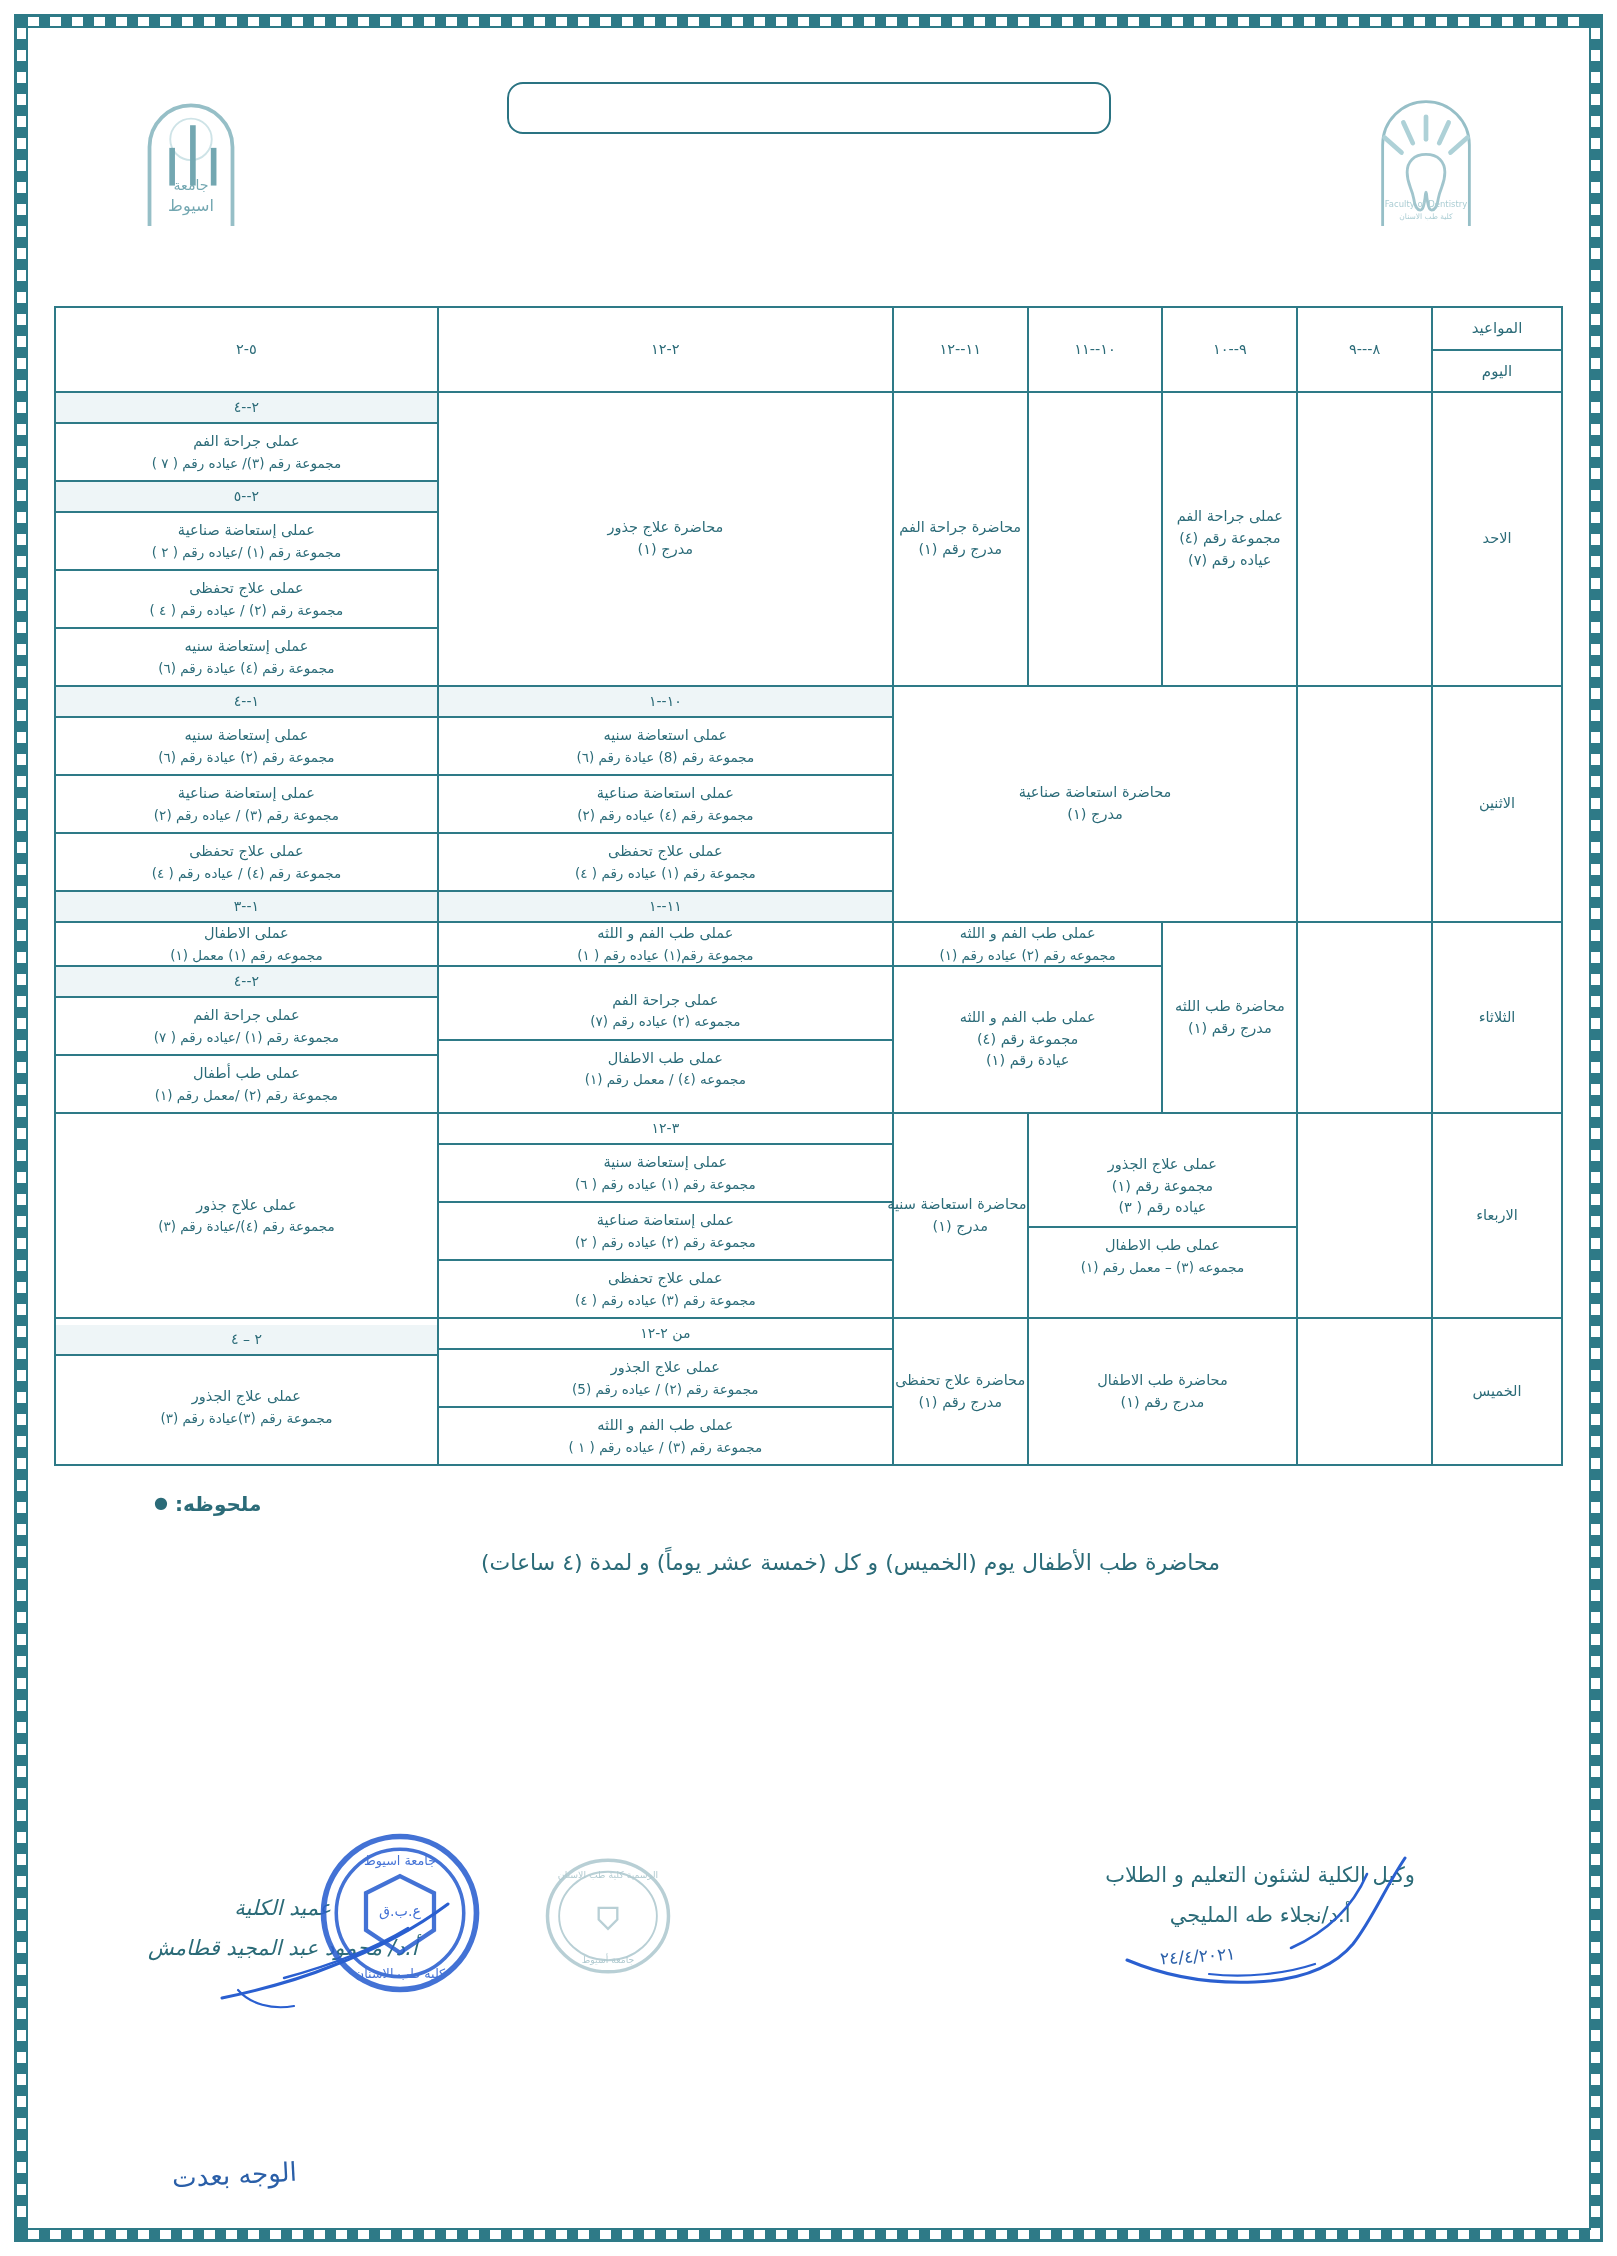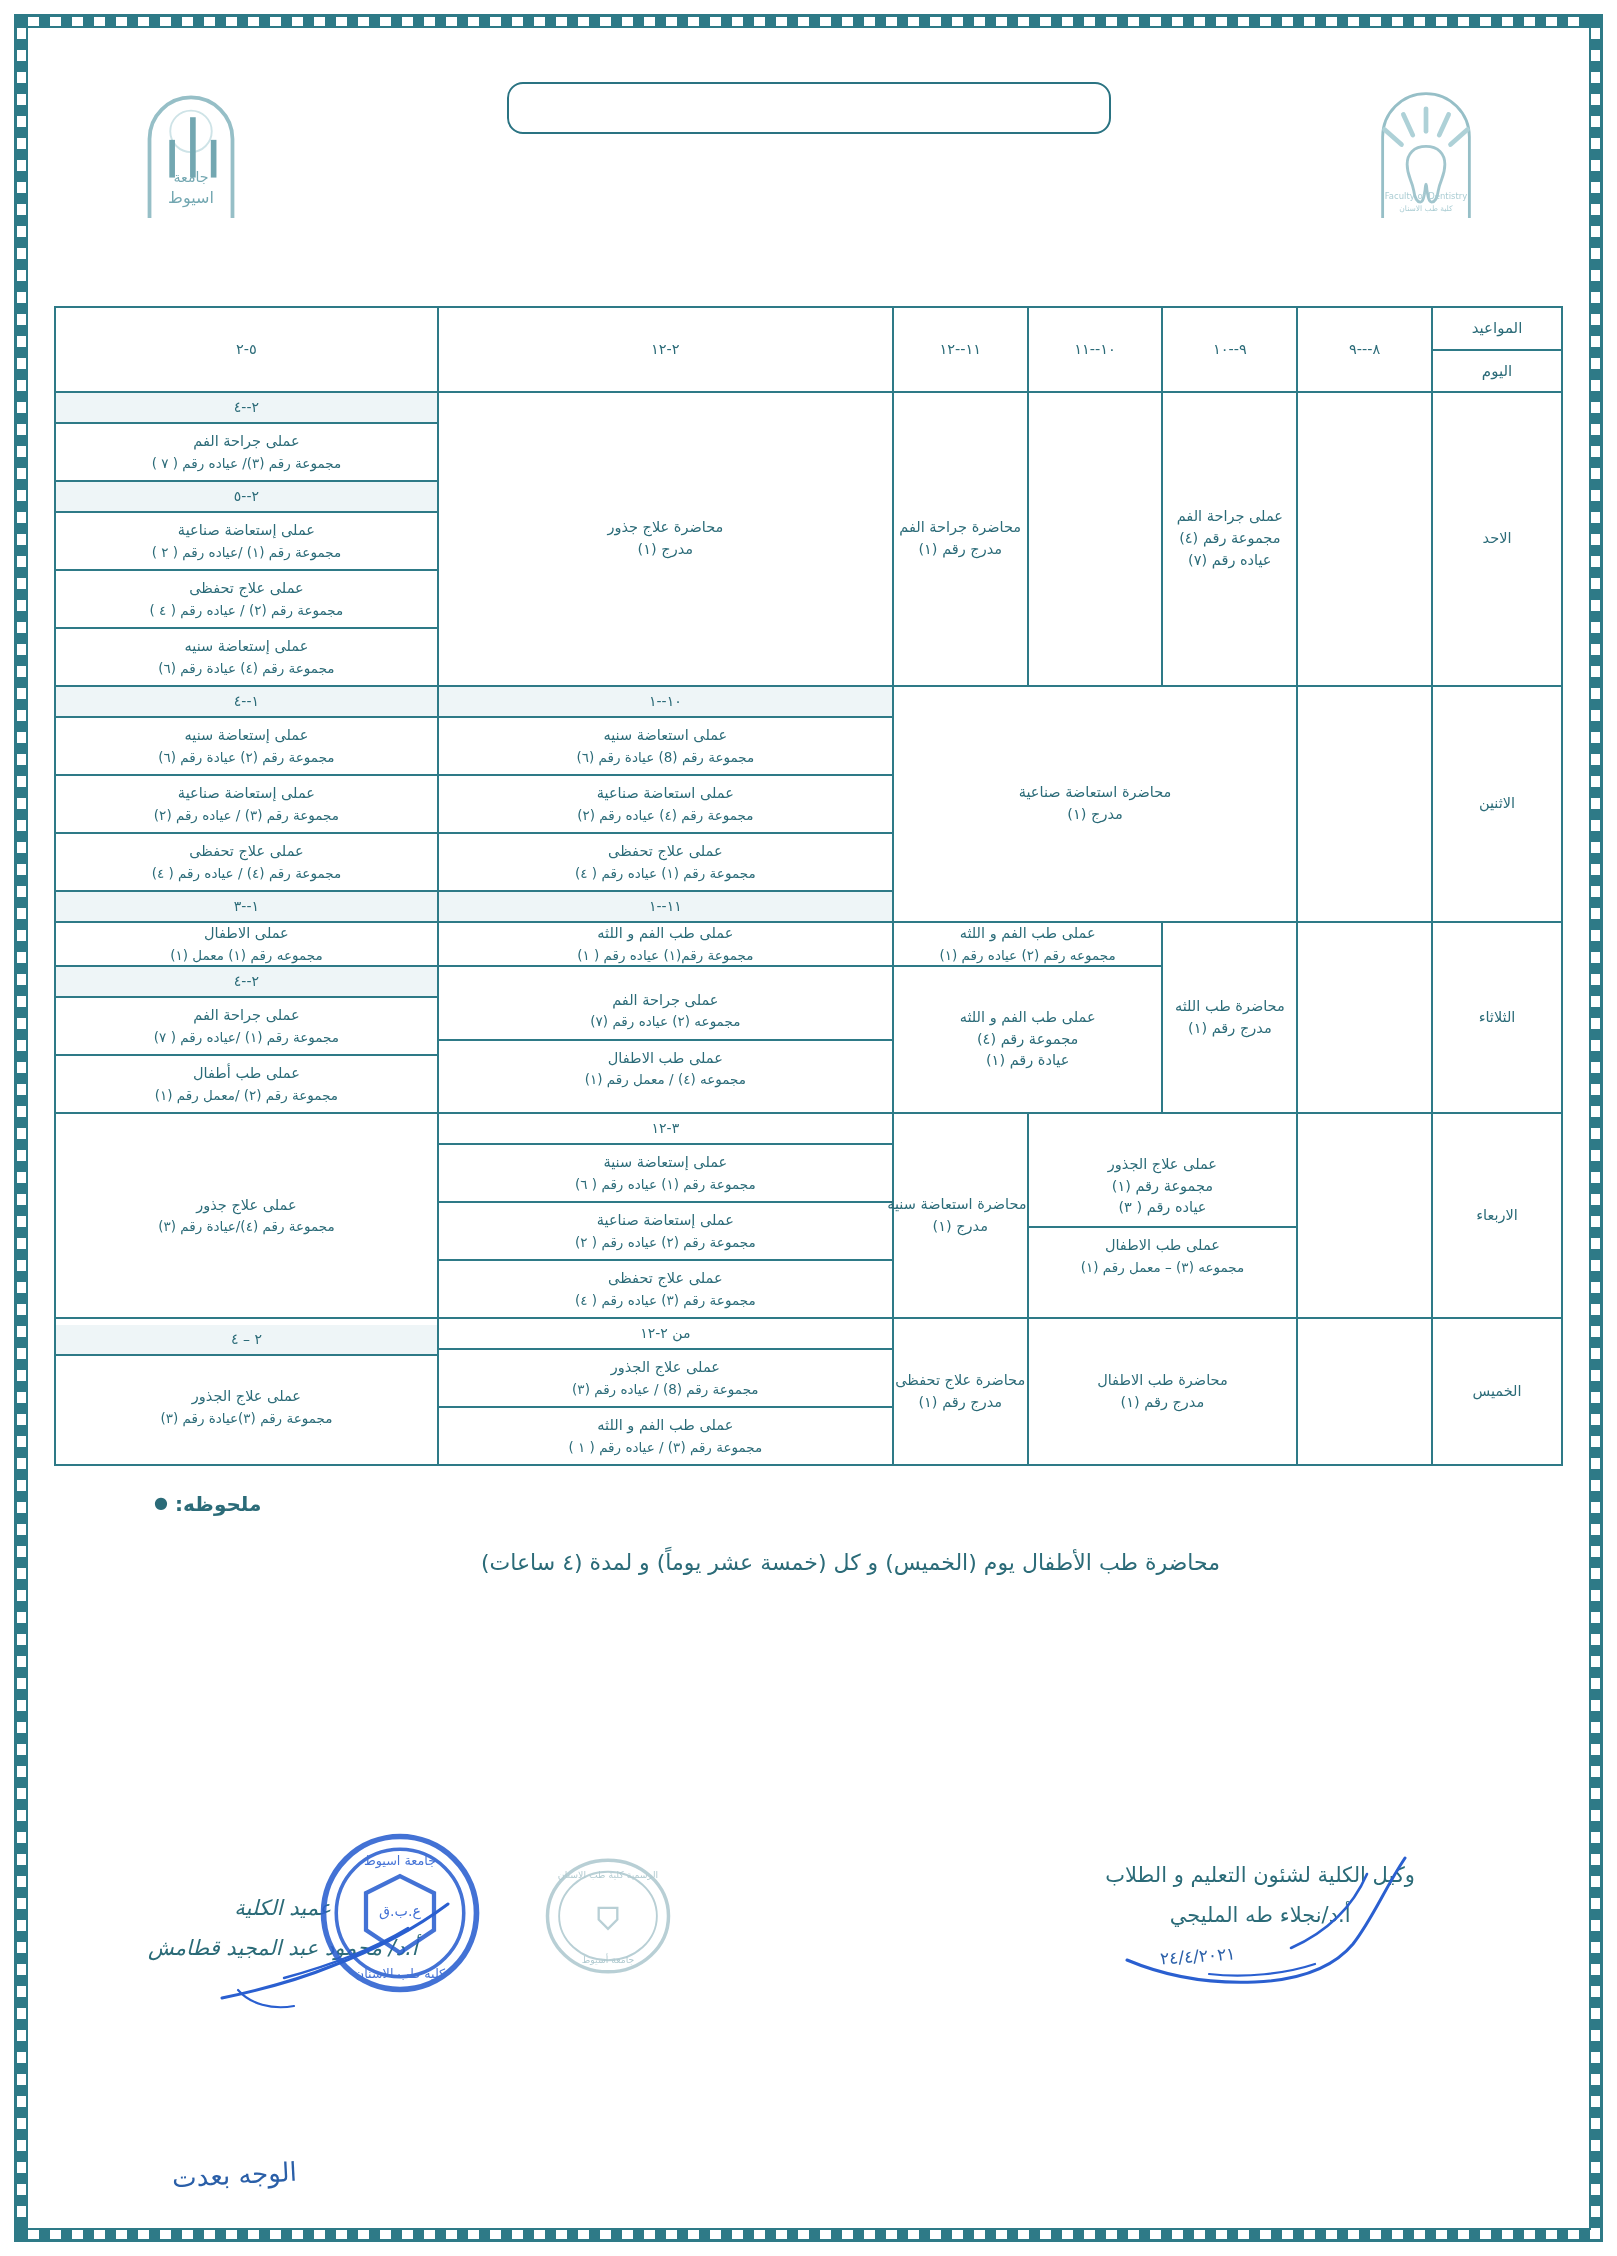--- a/index.html
+++ b/index.html
@@ -33,21 +33,21 @@
     position:absolute;
     inset:44px 52px 44px 52px;
   }
 
   
   .header{
     position:relative;
     height:200px;
   }
   .logo{
-    position:absolute;top:44px;
+    position:absolute;top:52px;
     width:118px;height:132px;
     opacity:.72;
     text-align:center;
   }
   .logo-dent{right:80px;}
   .logo-univ{left:80px;}
 
   .logo svg{width:100%;height:100%;}
 
   .title-box{
@@ -796,21 +796,21 @@
         <span class="ln">مدرج رقم (١)</span>
       </td>
       <td class="cell-pad">
         <span class="ln">محاضرة علاج تحفظى</span>
         <span class="ln">مدرج رقم (١)</span>
       </td>
       <td>
         <div class="blk time-plain">من ٢-١٢</div>
         <div class="blk">
           <span class="ln">عملى علاج الجذور</span>
-          <span class="ln sm">مجموعة رقم (8) / عياده رقم (٣)</span>
+          <span class="ln sm">مجموعة رقم (٢) / عياده رقم (5)</span>
         </div>
         <div class="blk">
           <span class="ln">عملى  طب الفم و اللثه</span>
           <span class="ln sm">مجموعة رقم (٣) / عياده رقم ( ١ )</span>
         </div>
       </td>
       <td>
         <div class="blk time">٢ – ٤</div>
         <div class="blk" style="padding:30px 5px;">
           <span class="ln">عملى علاج الجذور</span>

